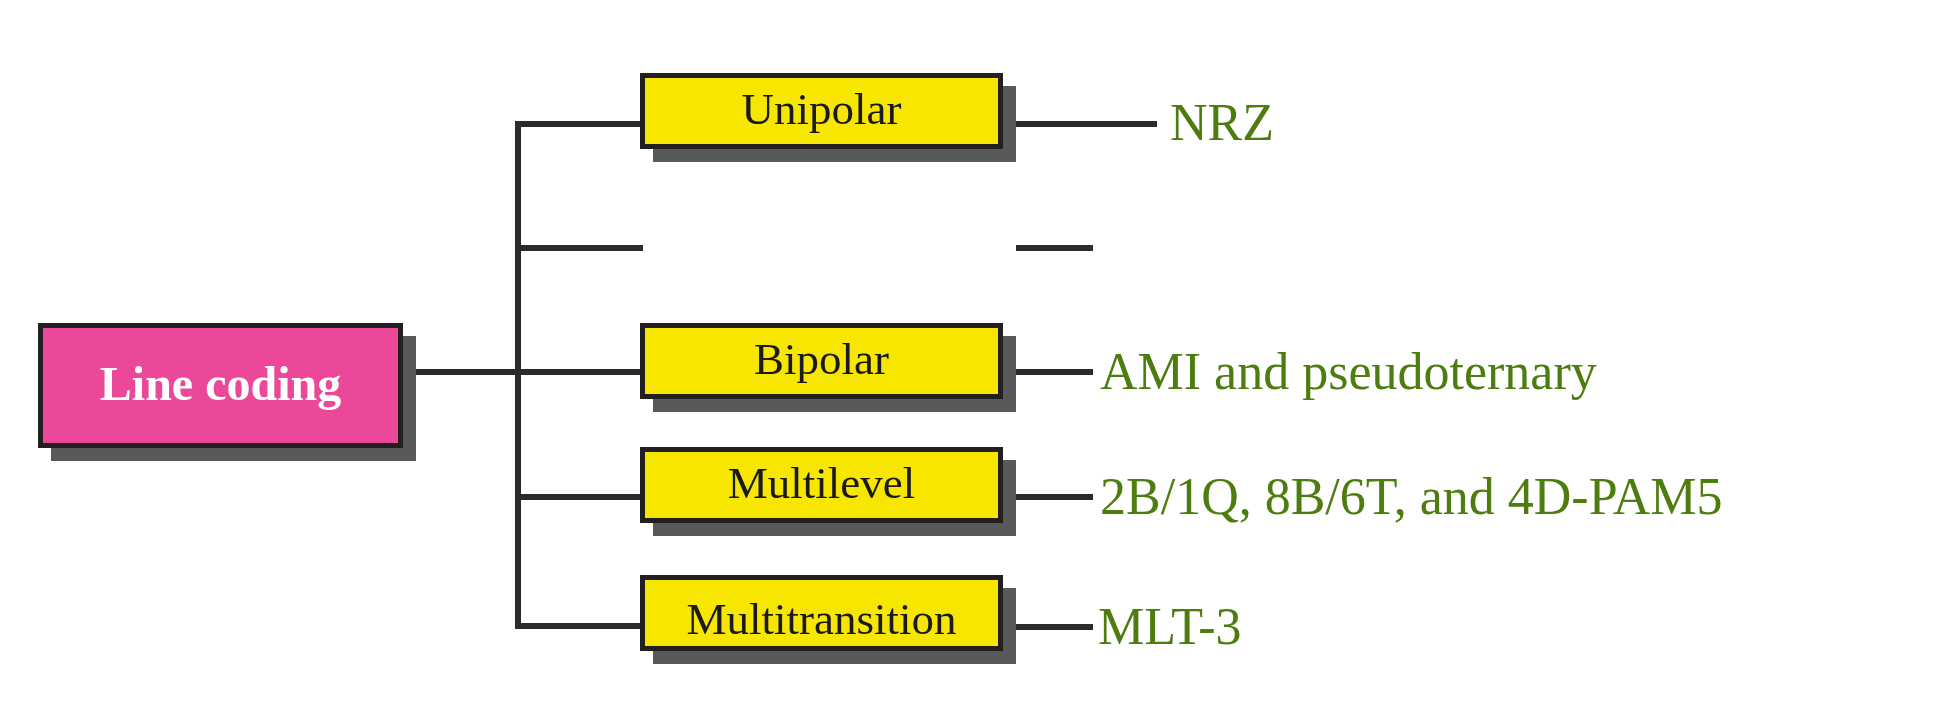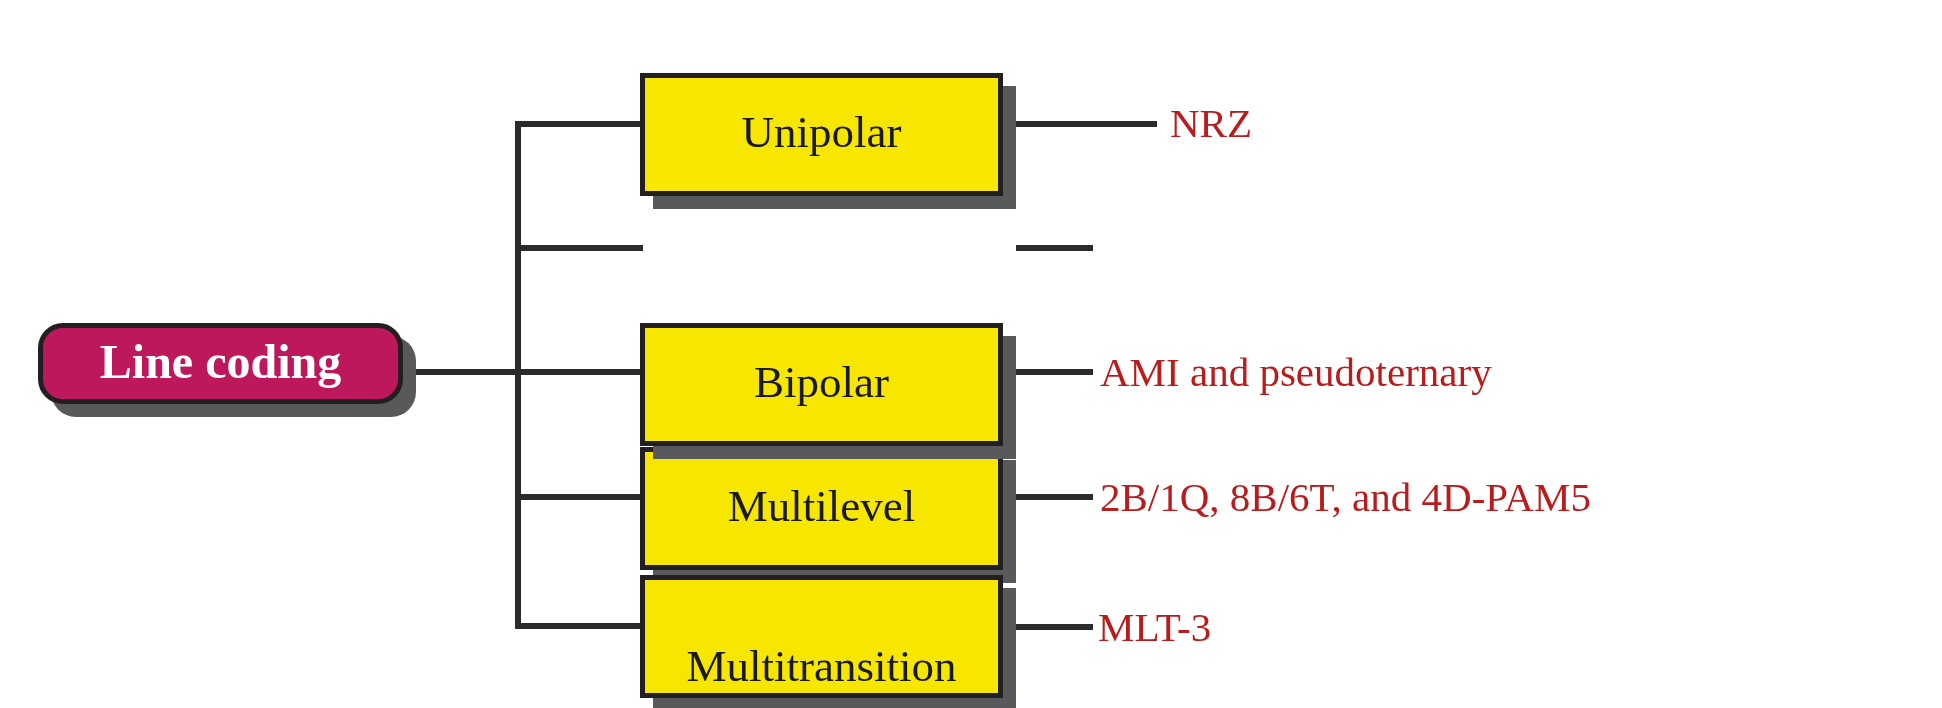--- a/index.html
+++ b/index.html
@@ -31,48 +31,47 @@
     border: 5px solid #231f20;
     box-shadow: 13px 13px 0 0 #58595b;
     display: flex;
     align-items: center;
     justify-content: center;
   }
   .node.root {
     left: 38px;
     top: 323px;
     width: 365px;
-    height: 81px;
-    background: #be185d;
-    border-radius: 25px;
+    height: 125px;
+    background: #ec4899;
   }
   .node.root .node-label {
     color: #ffffff;
     font-weight: bold;
     font-size: 48px;
   }
   .node.category {
     left: 640px;
     width: 363px;
-    height: 123px;
+    height: 76px;
     background: #f7e600;
   }
   .node.category .node-label {
     color: #1a1a1a;
     font-size: 45px;
   }
   .node-label {
     white-space: nowrap;
     line-height: 1;
     padding-bottom: 4px;
   }
   .annot {
     position: absolute;
-    color: #b91c1c;
-    font-size: 41px;
+    color: #4d7c0f;
+    font-size: 52px;
     line-height: 60px;
     white-space: pre-line;
   }
   .annot.vcenter {
     transform: translateY(-52%);
   }
 </style>
 </head>
 <body>
 

